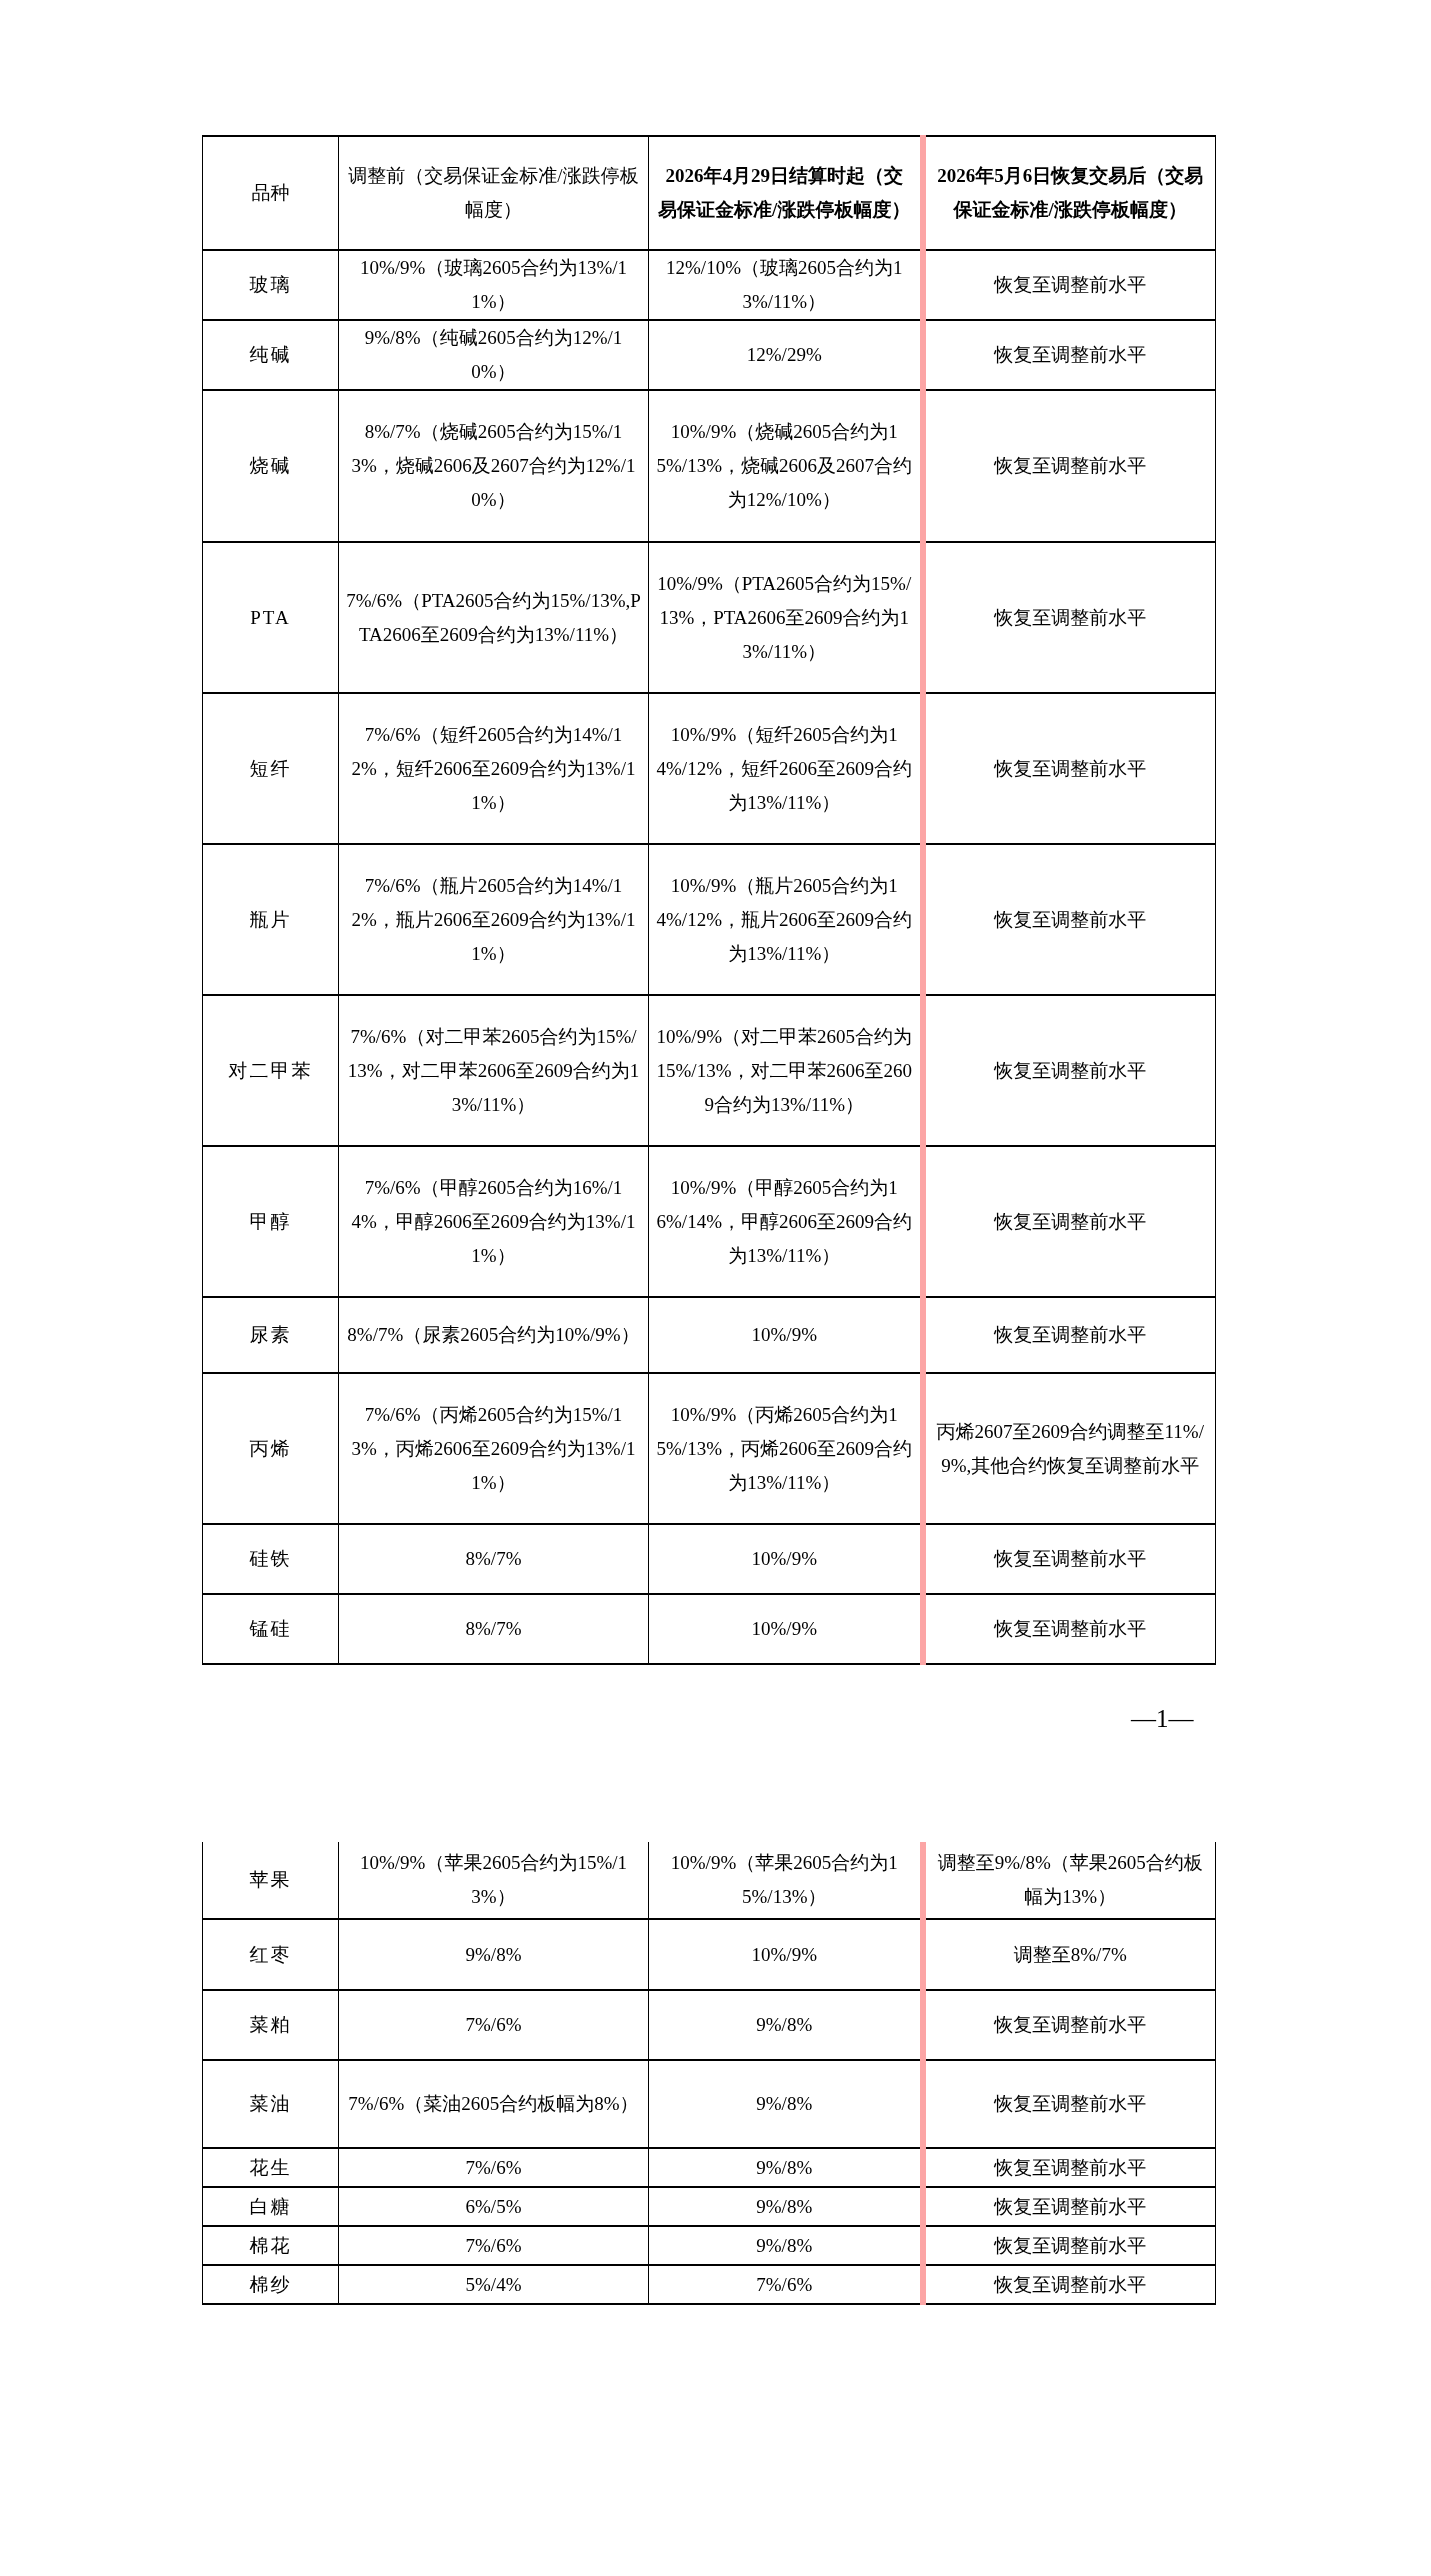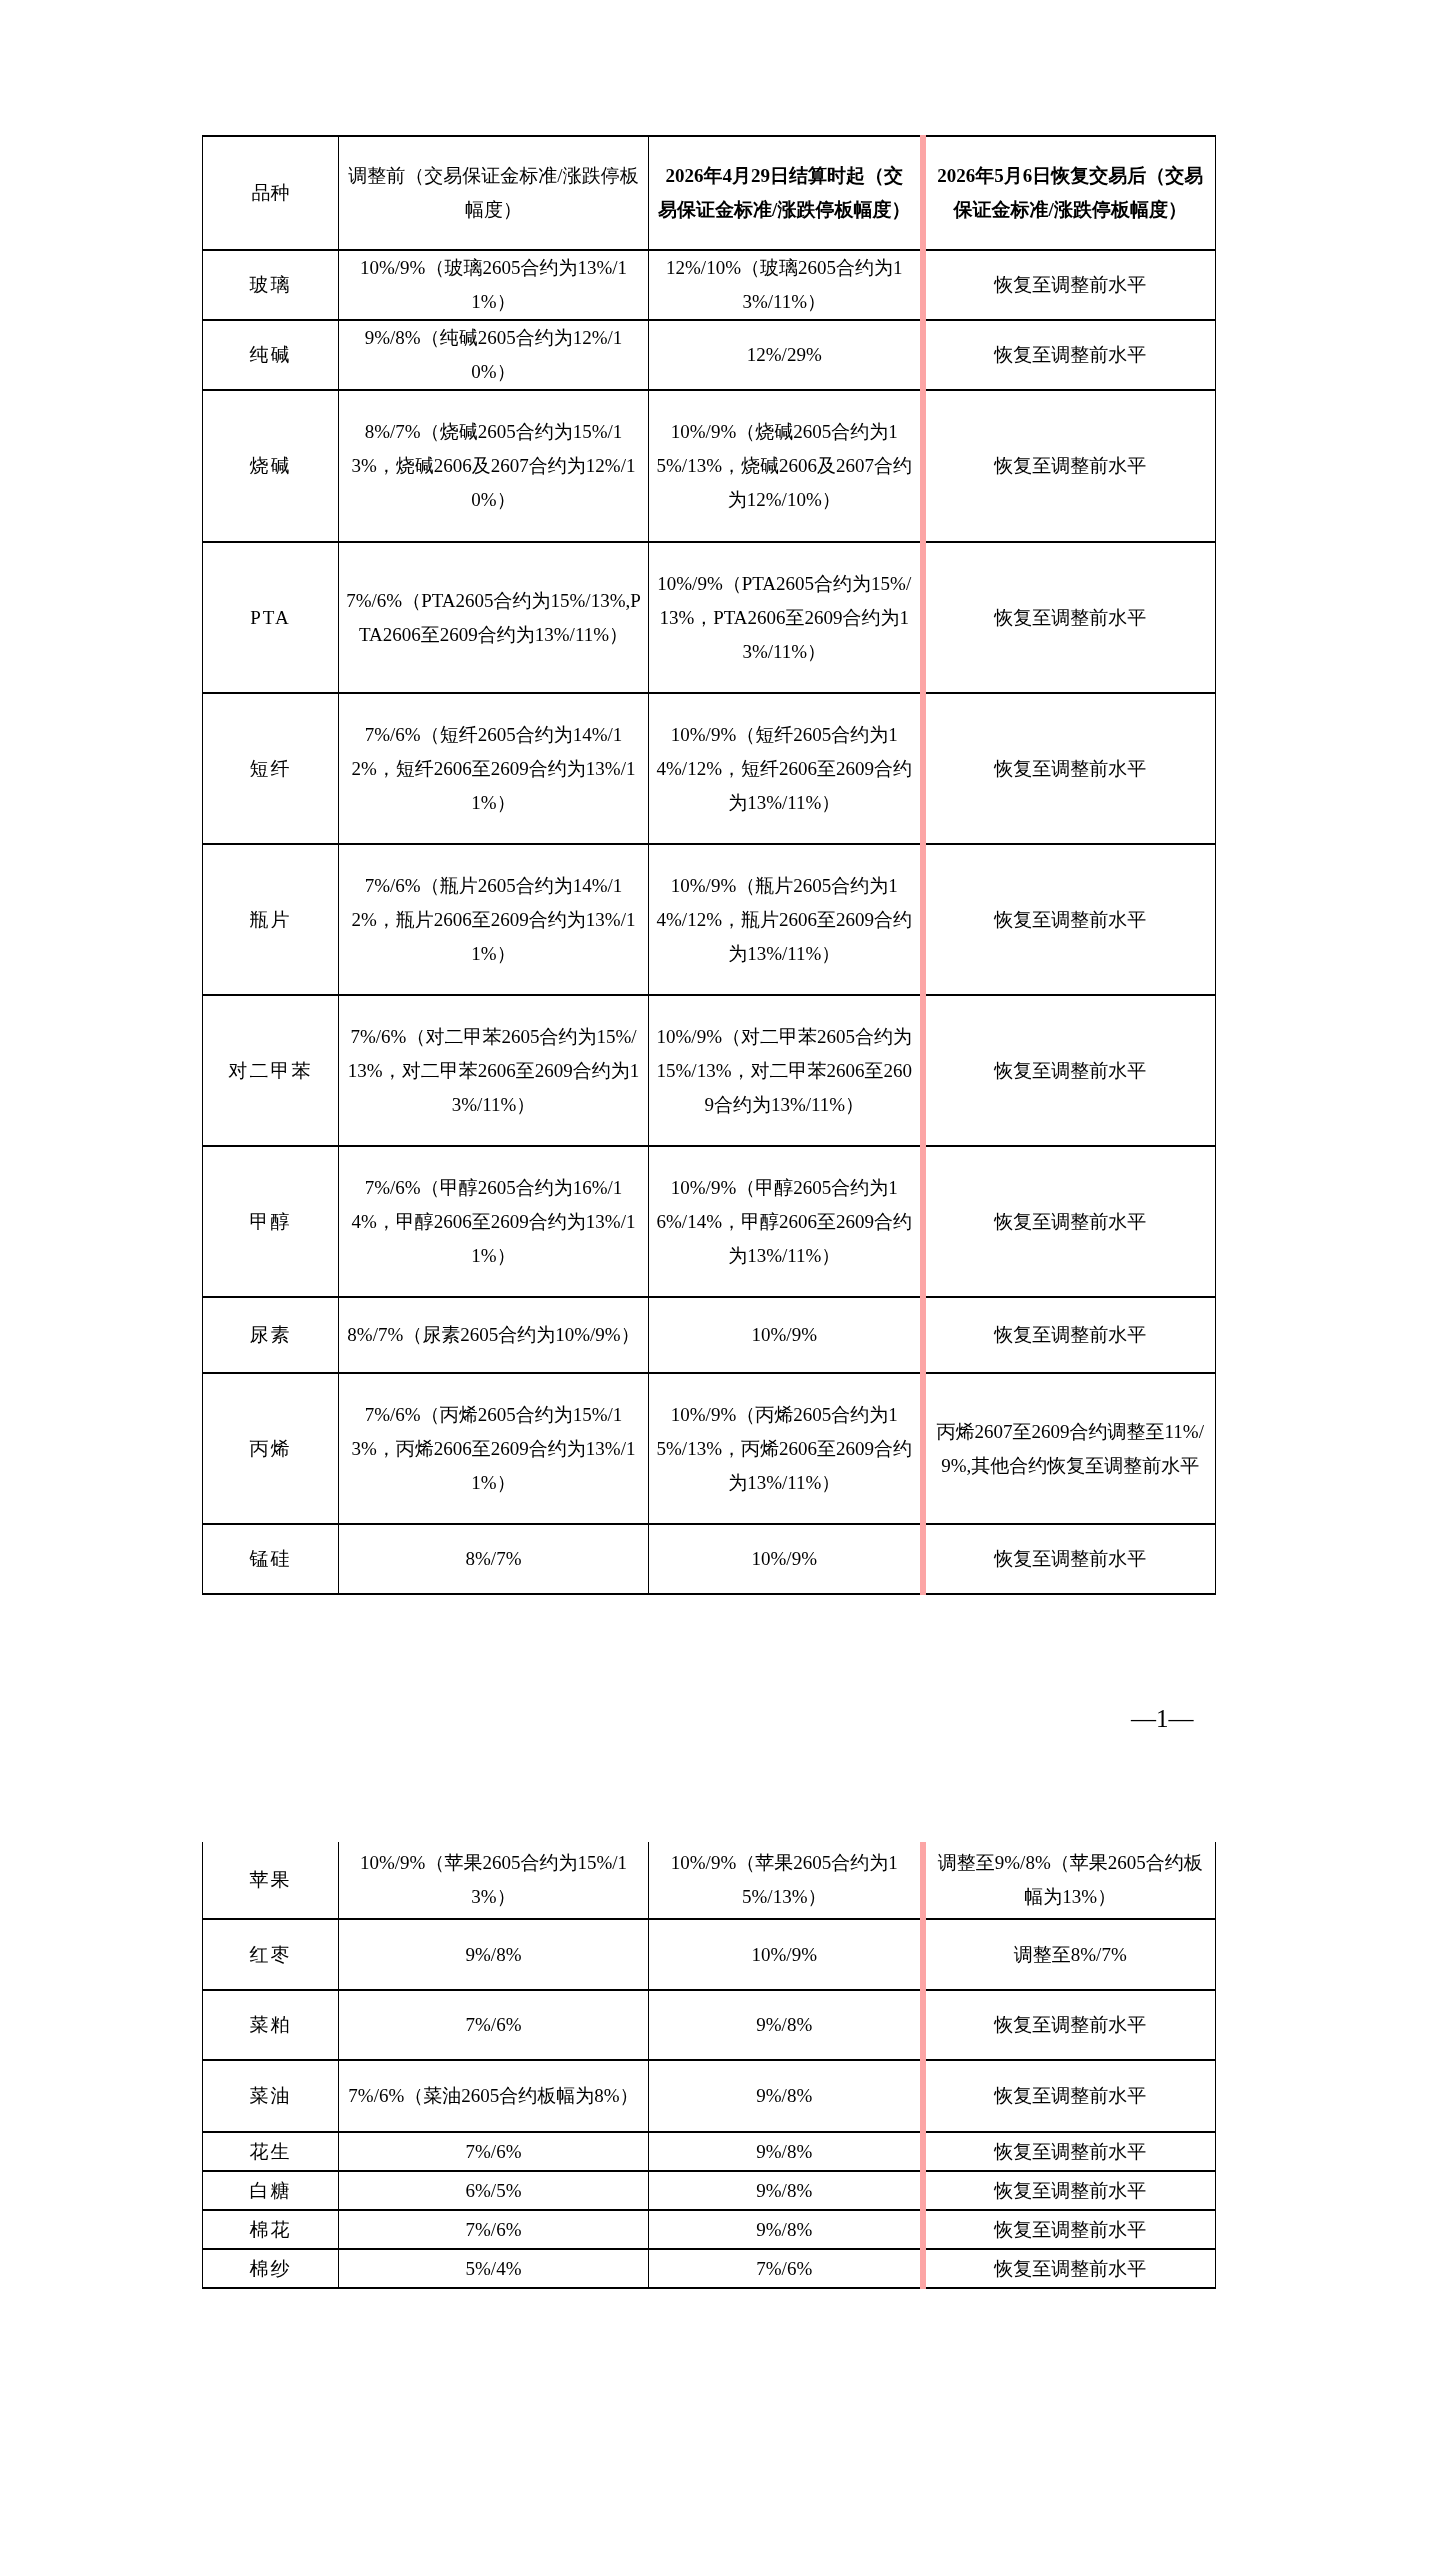--- a/index.html
+++ b/index.html
@@ -94,20 +94,26 @@
         <td class="c2">10%/9%</td>
         <td>恢复至调整前水平</td>
       </tr>
       <tr style="height: 151px;">
         <td class="name">丙烯</td>
         <td>7%/6%（丙烯2605合约为15%/13%，丙烯2606至2609合约为13%/11%）</td>
         <td class="c2">10%/9%（丙烯2605合约为15%/13%，丙烯2606至2609合约为13%/11%）</td>
         <td>丙烯2607至2609合约调整至11%/9%,其他合约恢复至调整前水平</td>
       </tr>
       <tr style="height: 70px;">
+        <td class="name">硅铁</td>
+        <td>8%/7%</td>
+        <td class="c2">10%/9%</td>
+        <td>恢复至调整前水平</td>
+      </tr>
+      <tr style="height: 70px;">
         <td class="name">锰硅</td>
         <td>8%/7%</td>
         <td class="c2">10%/9%</td>
         <td>恢复至调整前水平</td>
       </tr>
     </tbody>
 </table>
 
 <div class="pageno" id="p1">—1—</div>
 
@@ -130,21 +136,21 @@
         <td>9%/8%</td>
         <td class="c2">10%/9%</td>
         <td>调整至8%/7%</td>
       </tr>
       <tr style="height: 70px;">
         <td class="name">菜粕</td>
         <td>7%/6%</td>
         <td class="c2">9%/8%</td>
         <td>恢复至调整前水平</td>
       </tr>
-      <tr style="height: 72px;">
+      <tr style="height: 88px;">
         <td class="name">菜油</td>
         <td>7%/6%（菜油2605合约板幅为8%）</td>
         <td class="c2">9%/8%</td>
         <td>恢复至调整前水平</td>
       </tr>
       <tr style="height: 39px;">
         <td class="name">花生</td>
         <td>7%/6%</td>
         <td class="c2">9%/8%</td>
         <td>恢复至调整前水平</td>

